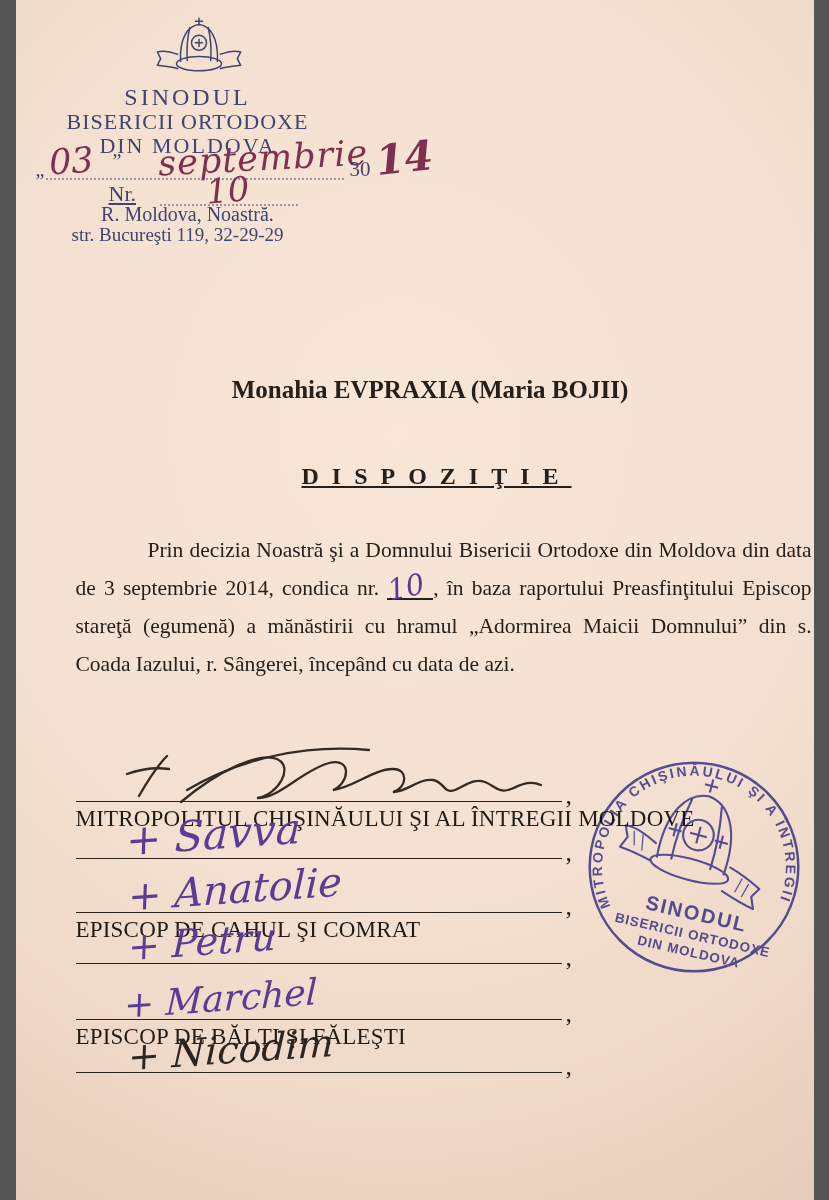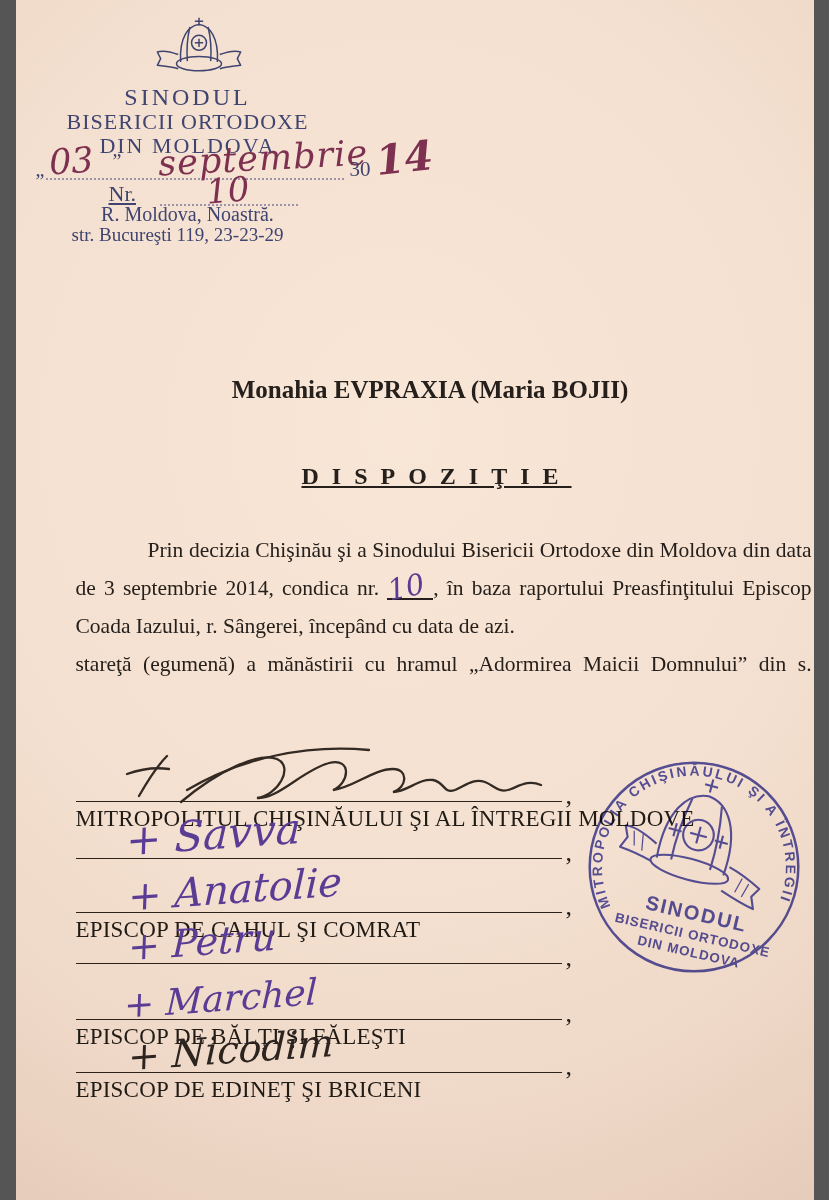--- a/index.html
+++ b/index.html
@@ -97,34 +97,34 @@
       <span class="hand maroon d-year">14</span>
     </div>
 
     <div>
       <span class="print nr-label">Nr.</span>
       <span class="dotline nr-line"></span>
       <span class="hand maroon nr-val">10</span>
     </div>
 
     <div class="org addr1">R. Moldova, Noastră.</div>
-    <div class="org addr2">str. Bucureşti 119, 23-23-29</div>
+    <div class="org addr2">str. Bucureşti 119, 32-29-29</div>
   </header>
 
   <div class="recipient">Monahia EVPRAXIA (Maria BOJII)</div>
   <h1 class="doc-title">DISPOZIŢIE</h1>
 
   <div class="body-par">
-    <div class="jline first">Prin decizia Chişinău şi a Sinodului Bisericii Ortodoxe din Moldova din data</div>
+    <div class="jline first">Prin decizia Noastră şi a Domnului Bisericii Ortodoxe din Moldova din data</div>
     <div class="jline">
       <span>de 3 septembrie 2014, condica nr.</span>
       <span class="nr-inline"><span class="nr-num">10</span></span><span>, în baza raportului Preasfinţitului Episcop</span>
     </div>
+    <div class="jline">stareţă (egumenă) a mănăstirii cu hramul „Adormirea Maicii Domnului” din s.</div>
     <div class="jline last">Coada Iazului, r. Sângerei, începând cu data de azi.</div>
-    <div class="jline">stareţă (egumenă) a mănăstirii cu hramul „Adormirea Maicii Domnului” din s.</div>
   </div>
 
   <svg class="sig-svg" style="left:85px;top:744px;width:470px;height:62px" viewBox="0 0 470 62" fill="none" stroke="#332a24" stroke-width="2.3" stroke-linecap="round" aria-label="+ Vladimir">
     <path d="M 38,52 C 46,38 56,22 66,12"></path>
     <path d="M 26,30 C 40,25 54,23 68,25"></path>
     <path d="M 86,46 C 140,14 205,0 268,6"></path>
     <path d="M 80,58 C 118,26 158,8 176,15 C 194,23 176,52 156,54 C 176,56 202,26 228,19 C 252,13 248,40 232,46 C 252,44 272,25 292,25 C 308,25 306,44 292,48 C 306,48 318,34 332,36 C 344,38 342,50 354,46 C 364,42 372,34 384,38 C 394,42 398,50 410,45 C 420,41 428,36 440,41"></path>
   </svg>
   <div class="sig-line" style="top:801px"></div>
   <span class="sig-comma" style="top:781px">,</span>
@@ -144,21 +144,20 @@
   <span class="sig-comma" style="top:943px">,</span>
 
   <span class="sig-name violet" style="left:108px;top:978px;font-size:36px">+ Marchel</span>
   <div class="sig-line" style="top:1019px"></div>
   <span class="sig-comma" style="top:999px">,</span>
   <div class="sig-title" style="top:1024px">EPISCOP DE BĂLŢI ŞI FĂLEŞTI</div>
 
   <span class="sig-name inkblack" style="left:112px;top:1028px;font-size:38px">+ Nicodim</span>
   <div class="sig-line" style="top:1072px"></div>
   <span class="sig-comma" style="top:1052px">,</span>
-  <div class="sig-title" style="top:1077px">EPISCOP DE EDINEŢ ŞI BRICENI</div>
 
   <svg class="stamp" viewBox="0 0 232 232">
     <circle cx="116" cy="116" r="109" fill="none" stroke="#4b49ad" stroke-width="2.6"></circle>
     <path id="ringpath" d="M 29,157 A 96,96 0 1 1 203,157" fill="none"></path>
     <text class="ring-text"><textPath href="#ringpath">MITROPOLIA CHIŞINĂULUI ŞI A ÎNTREGII MOLDOVE</textPath></text>
     <g transform="rotate(15 116 100)" fill="none" stroke="#4b49ad" stroke-width="2.2" stroke-linejoin="round">
       <path d="M 116,22 v 14 M 109,29 h 14"></path>
       <path d="M 80,116 C 76,66 94,42 116,40 C 138,42 156,66 152,116"></path>
       <path d="M 100,47 C 96,68 94,94 95,114 M 132,47 C 136,68 138,94 137,114"></path>
       <circle cx="116" cy="82" r="16"></circle>

